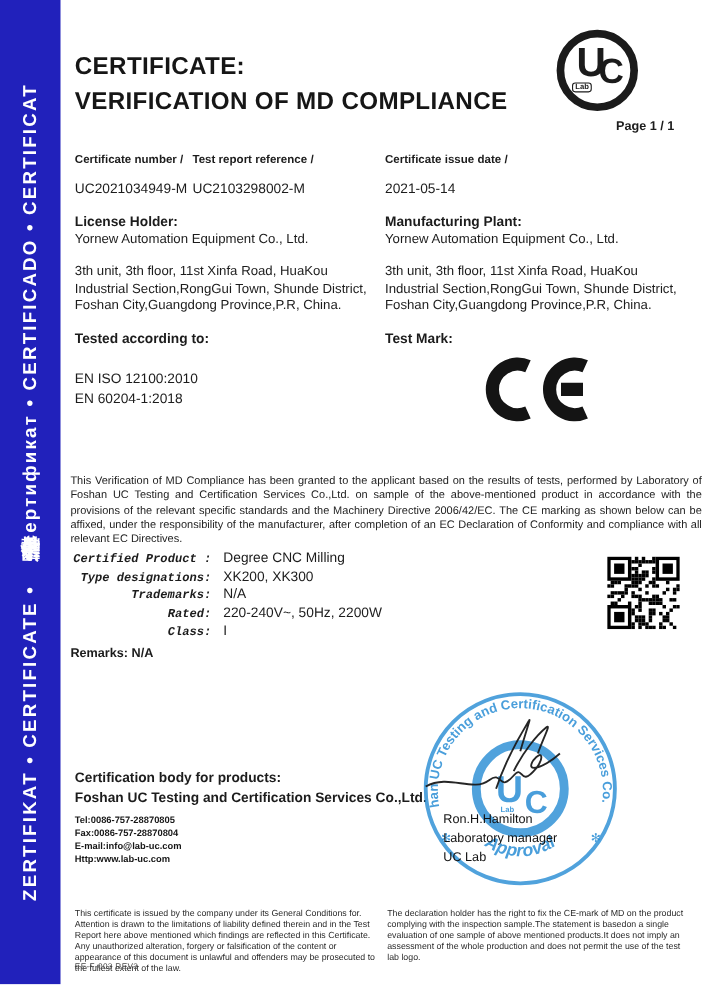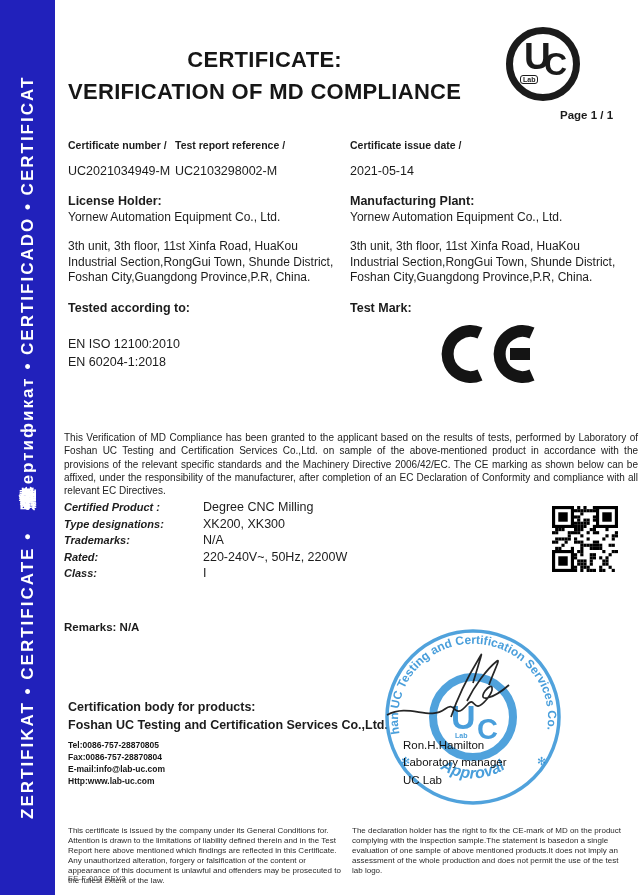--- a/index.html
+++ b/index.html
@@ -9,21 +9,21 @@
 
   
   .sidebar { position:absolute; left:0; top:0; width:55px; height:895px; background:#2121bb; }
   .sidebar-text {
     position:absolute; left:0; top:0; width:55px; height:895px;
     writing-mode:vertical-rl; transform:rotate(180deg);
     color:#ffffff; font-weight:bold; font-size:17px; letter-spacing:2px;
     display:flex; align-items:center; justify-content:center; white-space:nowrap;
   }
 
-  .title { position:absolute; left:68px; top:44px; font-size:22px; font-weight:bold; line-height:1.45; letter-spacing:.3px; color:#161616;text-align:center; }
+  .title { position:absolute; left:68px; top:44px; font-size:22px; font-weight:bold; line-height:1.45; letter-spacing:.3px; color:#161616; }
 
   
   .uc-logo { position:absolute; left:506px; top:27px; width:74px; height:74px; border:7px solid #1b1b1b; border-radius:50%; }
   .uc-logo .u { position:absolute; left:11px; top:2px; font-size:37px; font-weight:bold; color:#1b1b1b; }
   .uc-logo .c { position:absolute; left:31px; top:12px; font-size:32px; font-weight:bold; color:#1b1b1b; }
   .uc-logo .lab { position:absolute; left:7px; top:41px; font-size:7px; font-weight:bold; color:#1b1b1b; border:1px solid #1b1b1b; border-radius:3px; padding:0 2px; background:#fff; }
 
   .page-label { position:absolute; left:560px; top:109px; font-size:11.5px; font-weight:bold; }
 
   .meta-label { position:absolute; font-size:10.5px; font-weight:bold; }
@@ -41,23 +41,23 @@
   .tested-label { position:absolute; left:68px; top:301px; }
   .testmark-label { position:absolute; left:350px; top:301px; }
   .standards { position:absolute; left:68px; top:335px; font-size:12.5px; line-height:1.45; white-space:pre-line; }
 
   .ce-mark { position:absolute; left:438px; top:320px; }
 
   .declaration { position:absolute; left:64px; top:431px; width:574px; font-size:10px; line-height:1.33; text-align:justify; color:#222; }
 
   .product { position:absolute; left:64px; top:500px; }
   .prod-row { display:flex; height:16.5px; align-items:baseline; }
-  .prod-label { width:128px; text-align:left; font-style:italic; font-weight:bold; font-size:11px; }
+  .prod-label { width:128px; text-align:right; font-style:italic; font-weight:bold; font-size:11px;font-family:Liberation Mono, monospace; }
   .prod-value { padding-left:11px; font-size:12.5px; }
-  .remarks { position:absolute; left:64px; top:588px; font-size:11.5px; font-weight:bold;margin-top:33px; }
+  .remarks { position:absolute; left:64px; top:588px; font-size:11.5px; font-weight:bold; }
 
   .qr { position:absolute; left:552px; top:506px; width:66px; height:66px; }
 
   .certbody { position:absolute; left:68px; top:698px; font-size:12.5px; font-weight:bold; line-height:1.45; }
   .contact { position:absolute; left:68px; top:740px; font-size:8.5px; font-weight:bold; line-height:1.4; color:#161616; }
 
   .stamp { position:absolute; left:381px; top:625px; width:184px; height:184px; }
   .signer { position:absolute; left:403px; top:737px; font-size:11.5px; line-height:1.5; color:#111; }
 
   .footer-left { position:absolute; left:68px; top:826px; width:278px; font-size:8px; line-height:1.25; color:#2a2a2a; }

